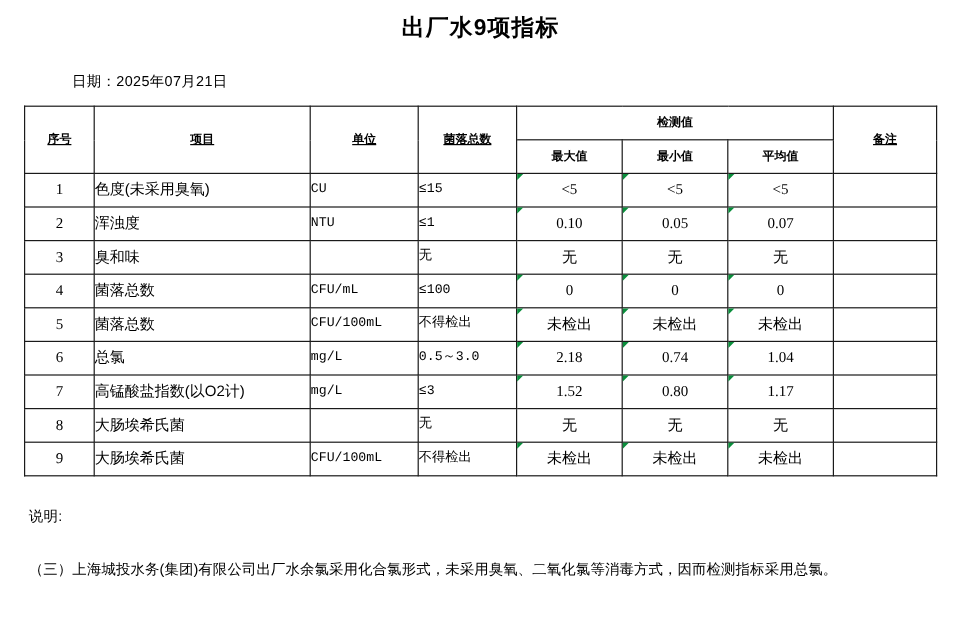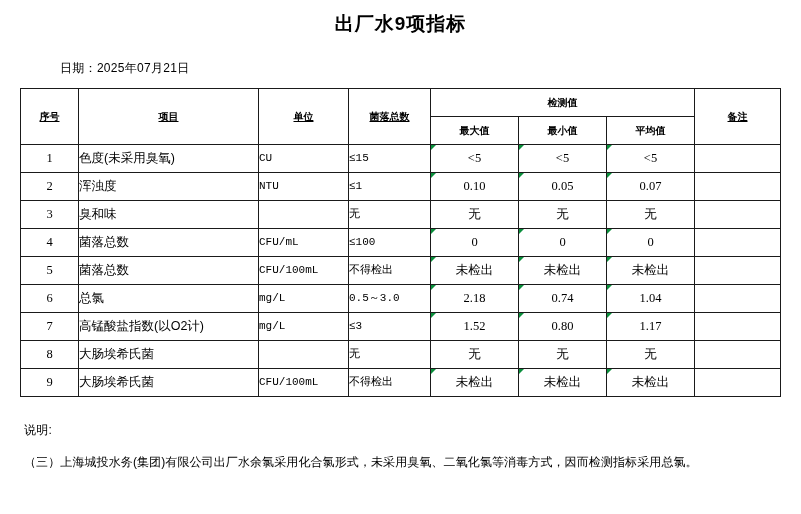--- a/index.html
+++ b/index.html
@@ -101,21 +101,21 @@
   }
   .notes {
     position: absolute;
     left: 24px;
     top: 410px;
     width: 756px;
     font-size: 12px;
     line-height: 20px;
   }
   .notes .note-title {
-    margin-bottom: 12px;
+    margin-bottom: 24px;
     letter-spacing: 0.3px;
   }
   .notes .note-line {
     margin-bottom: 3px;
     letter-spacing: 0.1px;
   }
 </style>
 </head>
 <body>
 

